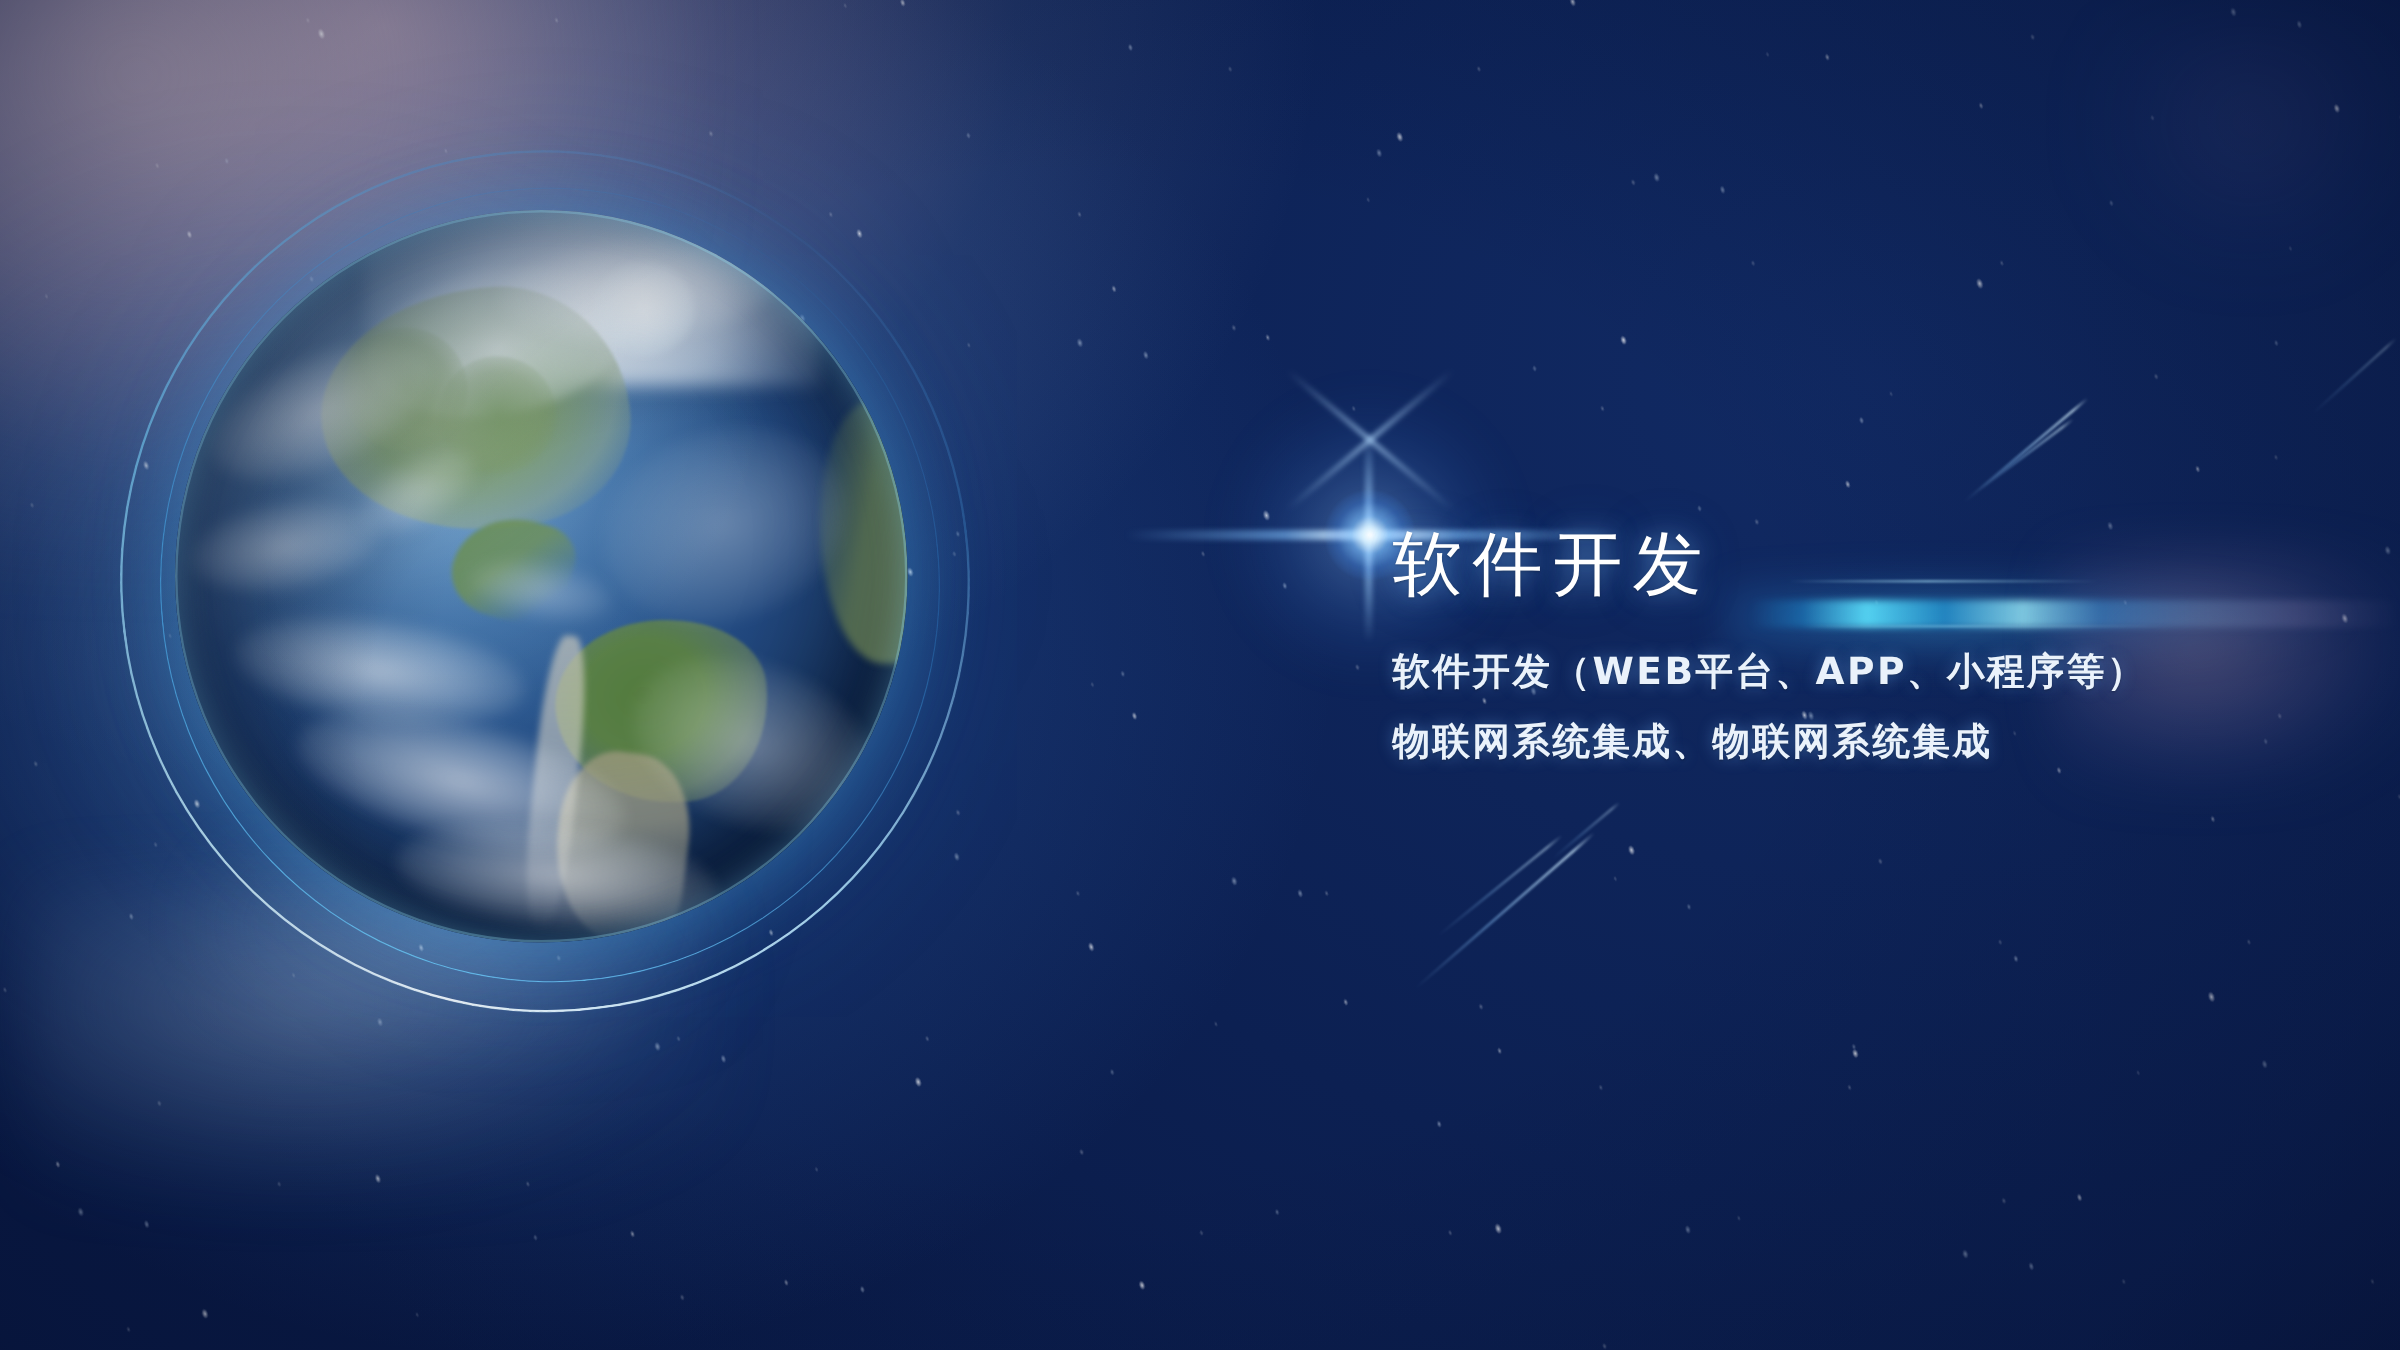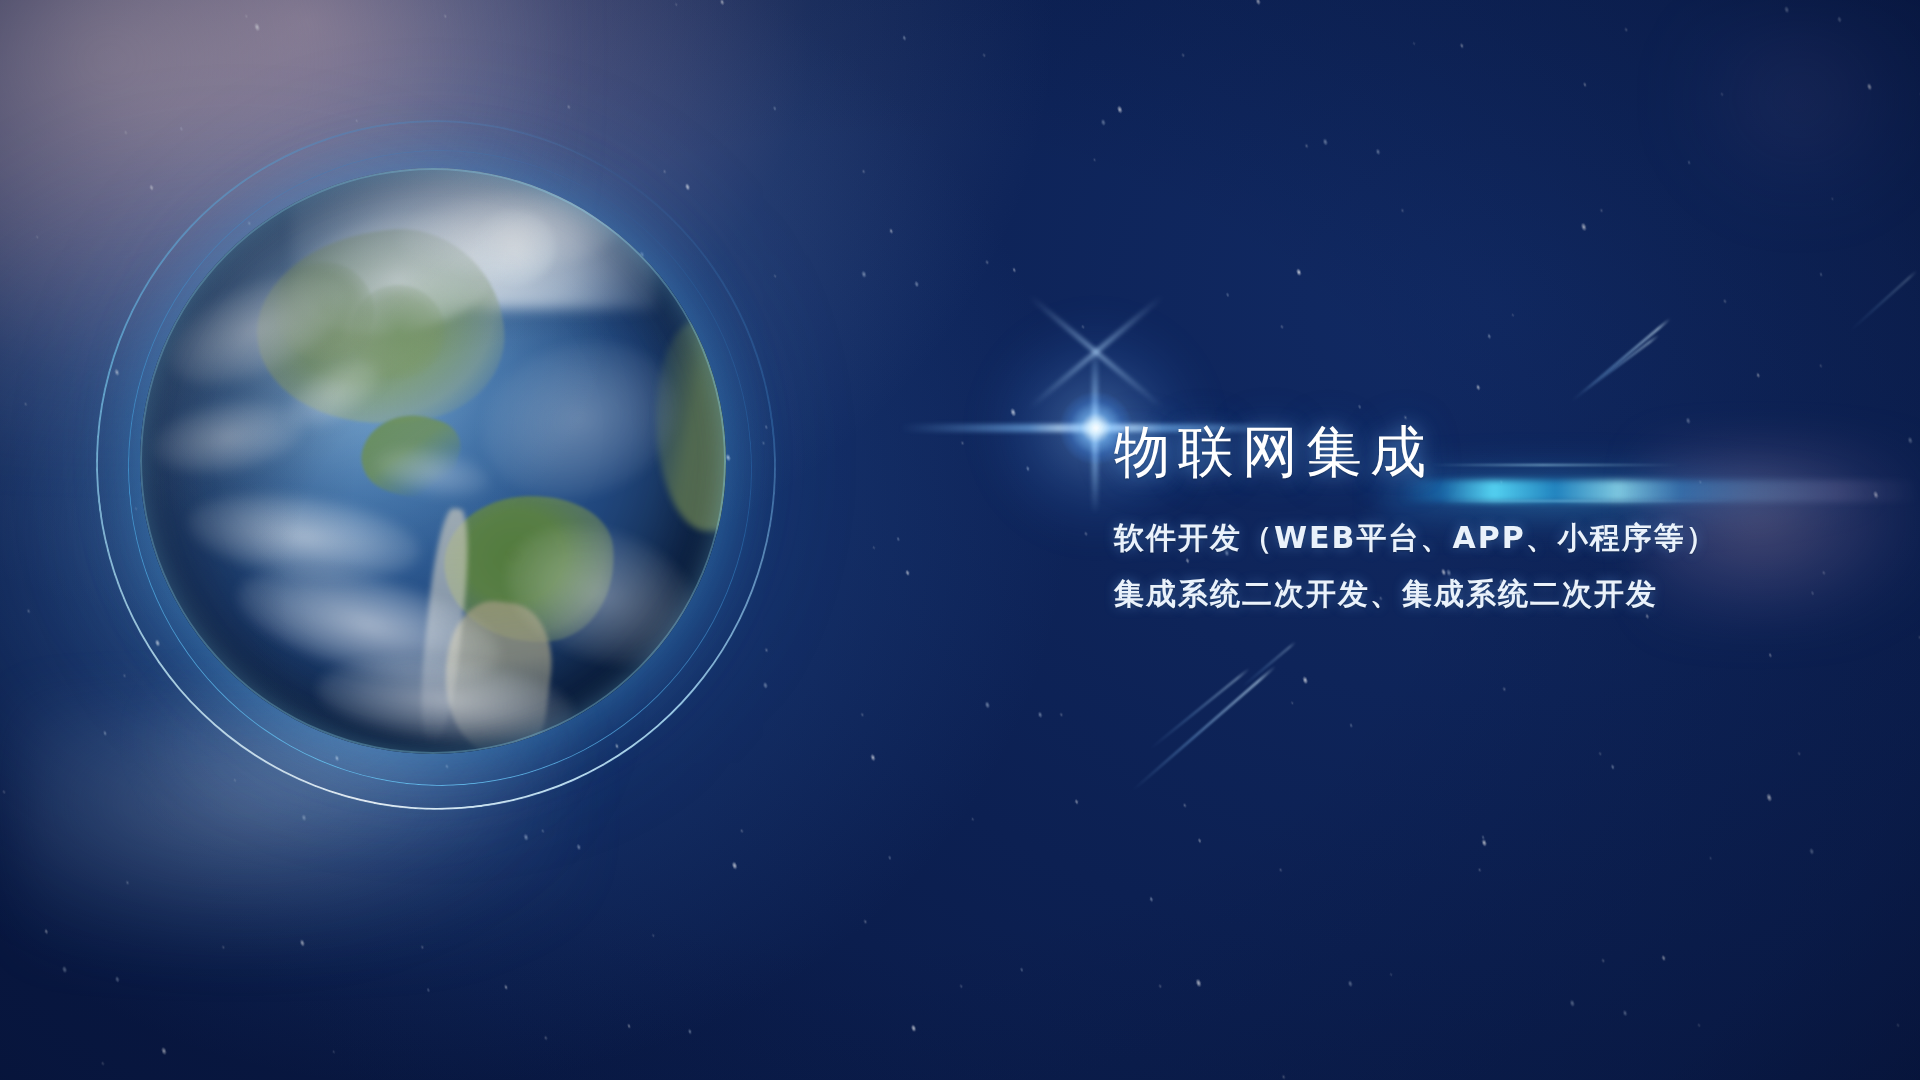--- a/index.html
+++ b/index.html
@@ -478,21 +478,21 @@
   <div class="streak-pink2"></div>
 
   <div class="meteor m1"></div>
   <div class="meteor m2"></div>
   <div class="meteor m3"></div>
   <div class="meteor m4"></div>
   <div class="meteor m5"></div>
   <div class="meteor m6"></div>
 
   <div class="content">
-    <div class="headline">物联网集成</div>
+    <div class="headline">软件开发</div>
     <div class="sub">
       <div class="sub-line">软件开发（WEB平台、APP、小程序等）</div>
-      <div class="sub-line">集成系统二次开发、集成系统二次开发</div>
+      <div class="sub-line">物联网系统集成、物联网系统集成</div>
     </div>
   </div>
 
   <div class="vignette"></div>
 </div>
 
 </body></html>

